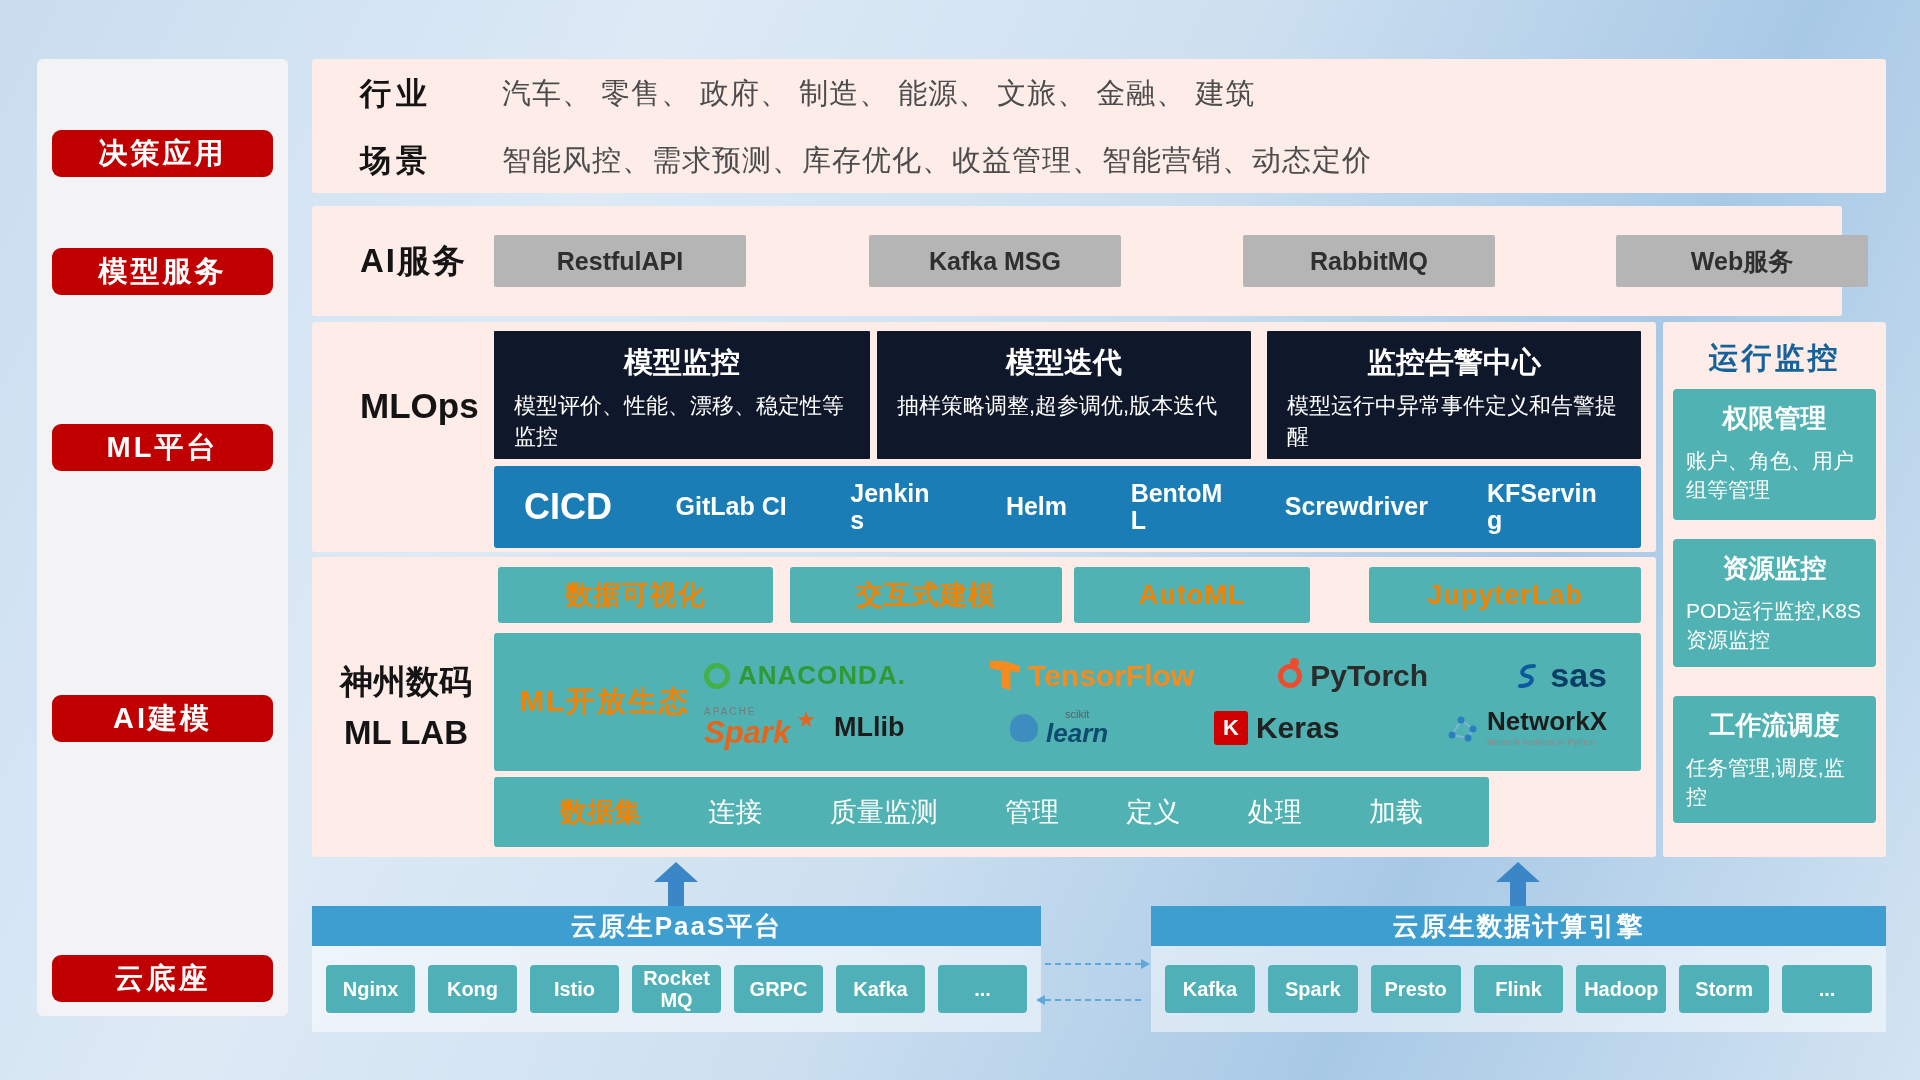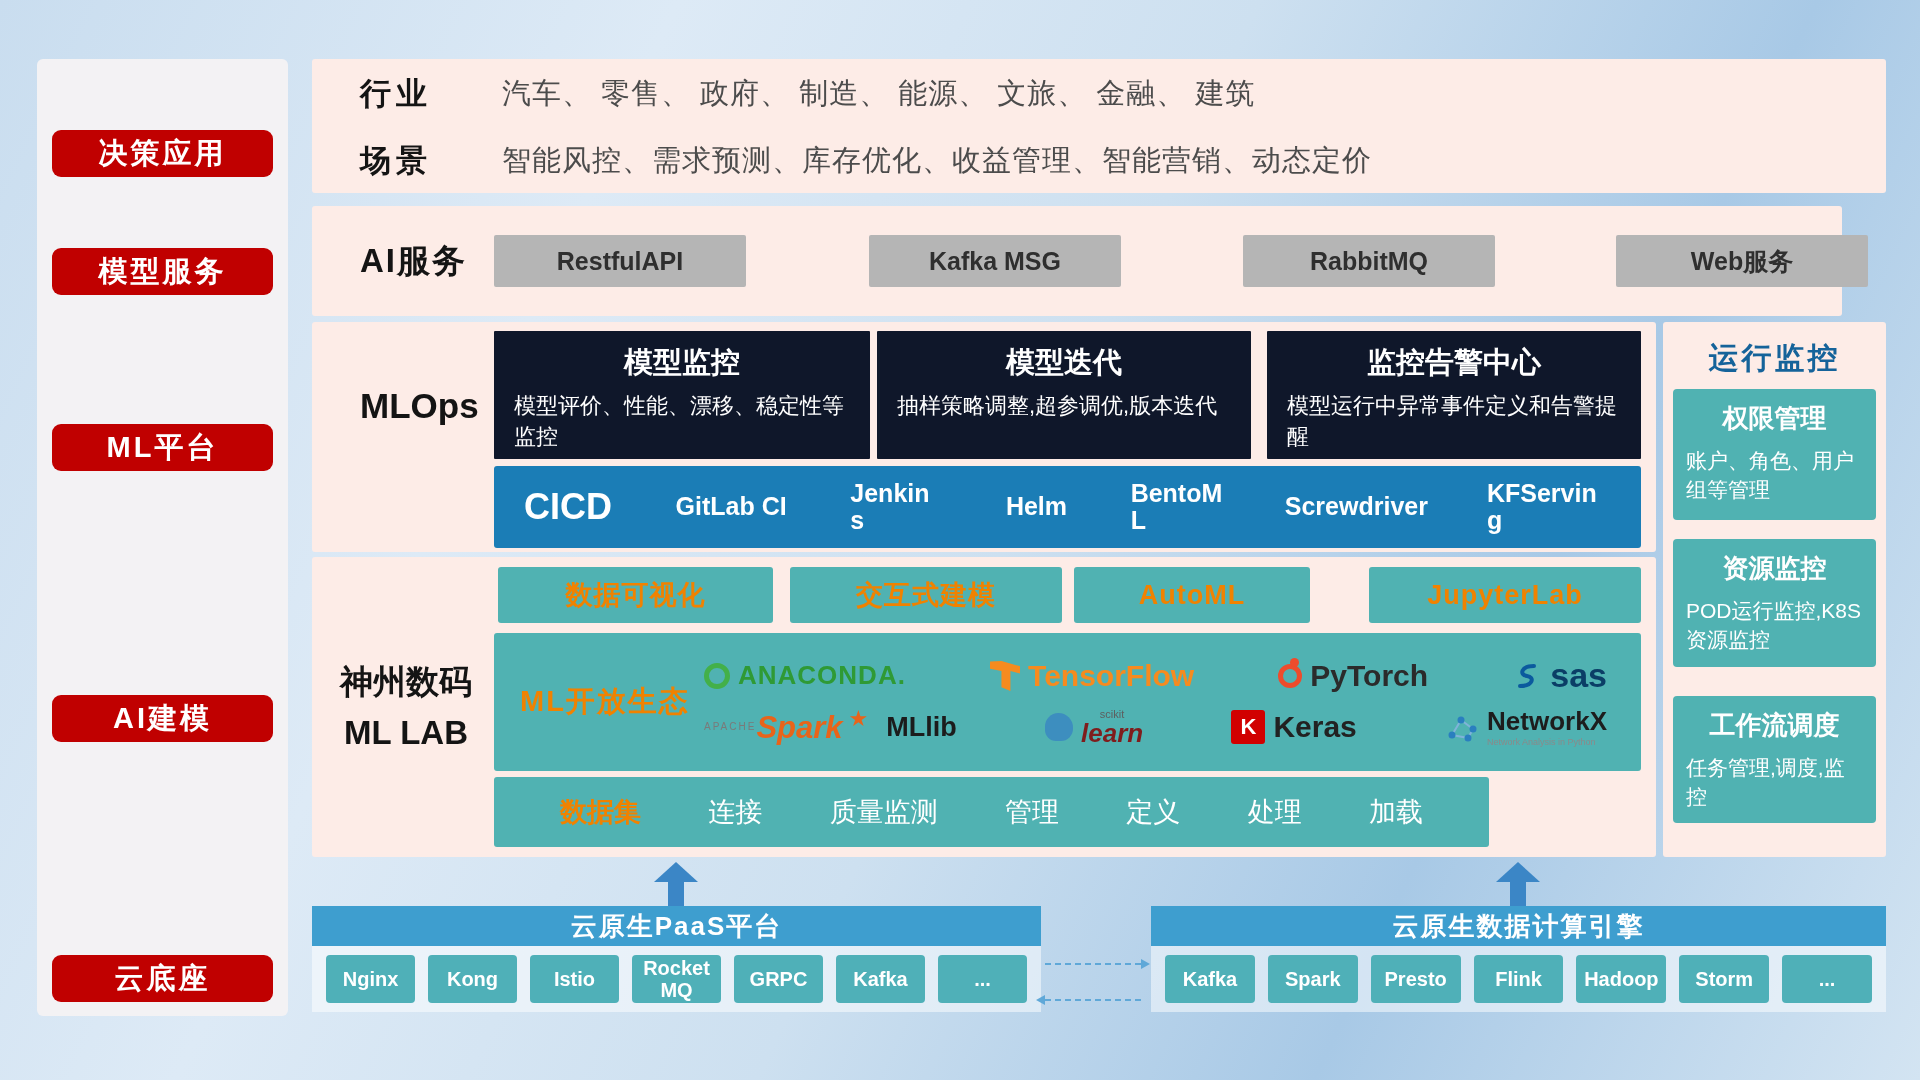--- a/index.html
+++ b/index.html
@@ -47,29 +47,29 @@
   .ring { width:26px; height:26px; border:5px solid #43b049; border-radius:50%; }
   .ana-text { color:#2f9a35; font-weight:bold; font-size:26px; letter-spacing:1px; }
   .tf-icon { width:30px; height:30px; background:#f68b1f;
     clip-path:polygon(38% 0%,100% 18%,100% 42%,68% 34%,68% 100%,38% 88%,38% 34%,0% 26%,0% 2%); }
   .tf-text { color:#f68b1f; font-weight:bold; font-size:30px; }
   .pt-icon { position:relative; width:24px; height:24px; border:5px solid #ee4c2c; border-radius:50%; }
   .pt-icon::after { content:""; position:absolute; top:-11px; right:-2px; width:9px; height:9px;
     background:#ee4c2c; border-radius:50%; }
   .pt-text { color:#2b2b2b; font-weight:bold; font-size:30px; }
   .sas-text { color:#0b3e66; font-weight:bold; font-size:34px; }
-  .spark-col { display:flex; flex-direction:row; align-items:center; line-height:1; }
+  .spark-col { display:flex; flex-direction:column; align-items:flex-start; line-height:1; }
   .apache { font-size:10px; color:#7a7a7a; letter-spacing:2px; }
   .spark-text { color:#e8641a; font-weight:bold; font-size:31px; font-style:italic; }
   .star { color:#e8641a; font-size:22px; margin-left:-2px; margin-top:-16px; }
   .mllib { color:#1c1c1c; font-weight:bold; font-size:27px; margin-left:10px; }
   .blob { width:28px; height:28px; background:#3d8ebf; border-radius:55% 60% 50% 45%; }
   .sk-col { display:flex; flex-direction:column; align-items:center; line-height:1; }
   .sk-top { font-size:11px; color:#5e5e5e; }
-  .sk-text { color:#7f1d1d; font-weight:bold; font-size:26px; font-style:italic; }
+  .sk-text { color:#0c4a6e; font-weight:bold; font-size:26px; font-style:italic; }
   .keras-badge { width:34px; height:34px; background:#d10000; color:#fff; font-weight:bold; font-size:22px;
     border-radius:3px; display:flex; align-items:center; justify-content:center; }
   .keras-text { color:#222; font-weight:bold; font-size:30px; }
   .nx-col { display:flex; flex-direction:column; line-height:1.15; }
   .nx-text { color:#1d1d1d; font-weight:bold; font-size:26px; }
   .nx-sub { color:#8a8a8a; font-size:9px; }
 
   .datasetbar { position:absolute; background:#50b2b2; border-radius:3px; color:#fff; font-size:27px;
     display:flex; align-items:center; justify-content:space-between; padding:0 66px; }
   .ds-label { color:#f08200; font-weight:bold; }
@@ -79,21 +79,21 @@
   .moncard h4 { font-size:26px; font-weight:bold; text-align:center; }
   .moncard p { font-size:21px; margin-top:10px; line-height:1.4; }
 
   .uparrow { position:absolute; width:44px; }
   .uparrow .head { width:0; height:0; border-left:22px solid transparent; border-right:22px solid transparent;
     border-bottom:20px solid #3b86c6; }
   .uparrow .stem { width:16px; height:24px; background:#3b86c6; margin:0 auto; }
 
   .barheader { position:absolute; height:40px; background:#3e9ecf; color:#fff; font-size:26px; font-weight:bold;
     letter-spacing:2px; display:flex; align-items:center; justify-content:center; }
-  .strip { position:absolute; height:66px; background:rgba(255,255,255,0.5); display:flex; align-items:center;
+  .strip { position:absolute; height:86px; background:rgba(255,255,255,0.5); display:flex; align-items:center;
     gap:13px; padding:0 14px; }
   .techbtn { flex:1; height:48px; background:#4fb0b8; border-radius:4px; color:#fff; font-size:20px; font-weight:bold;
     display:flex; align-items:center; justify-content:center; text-align:center; line-height:1.1;
     word-break:break-all; padding:0 4px; }
 
   .dash { position:absolute; width:96px; border-top:2px dashed #5fa8d8; }
   .dash .head-r { position:absolute; right:-9px; top:-6px; width:0; height:0;
     border-top:5px solid transparent; border-bottom:5px solid transparent; border-left:9px solid #5fa8d8; }
   .dash .head-l { position:absolute; left:-9px; top:-6px; width:0; height:0;
     border-top:5px solid transparent; border-bottom:5px solid transparent; border-right:9px solid #5fa8d8; }

